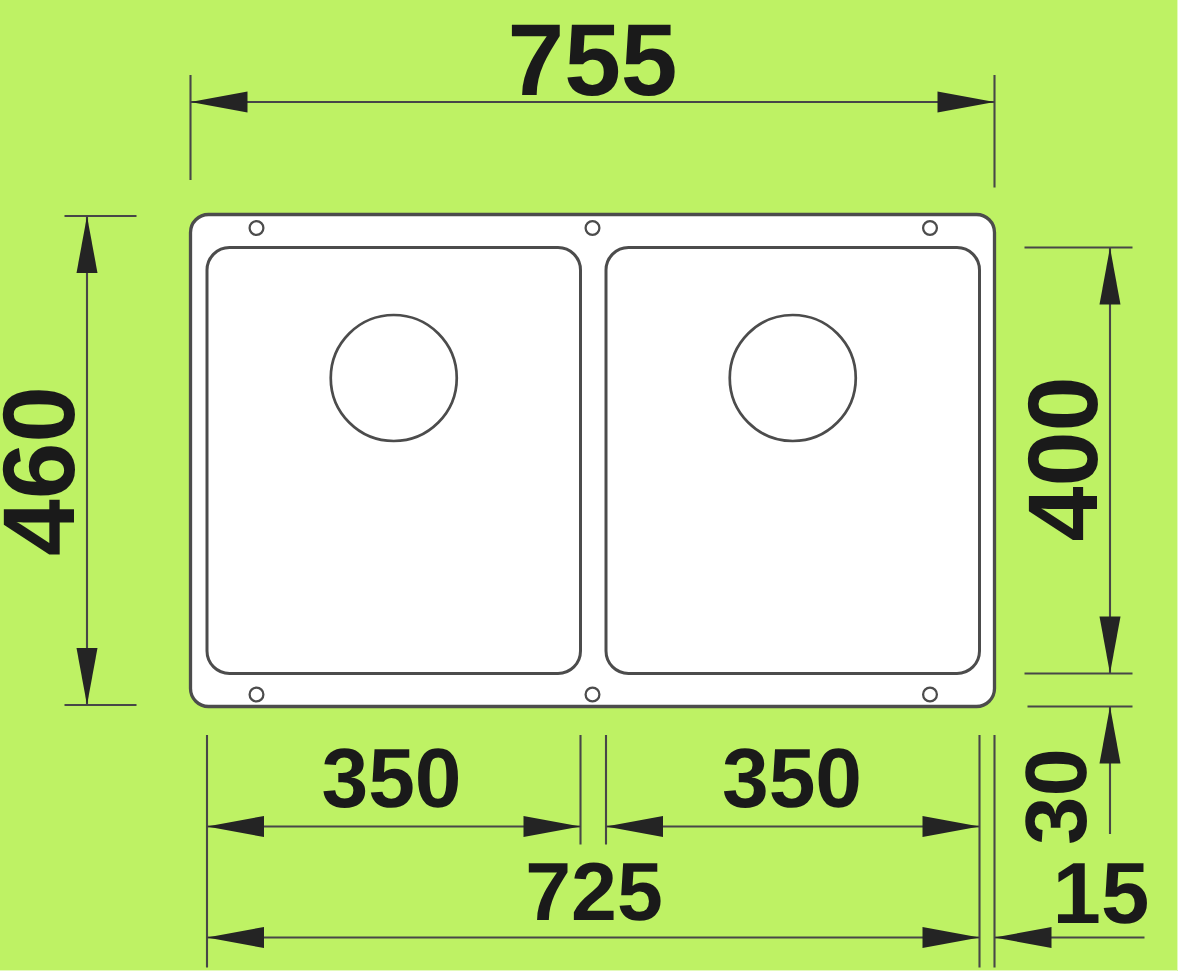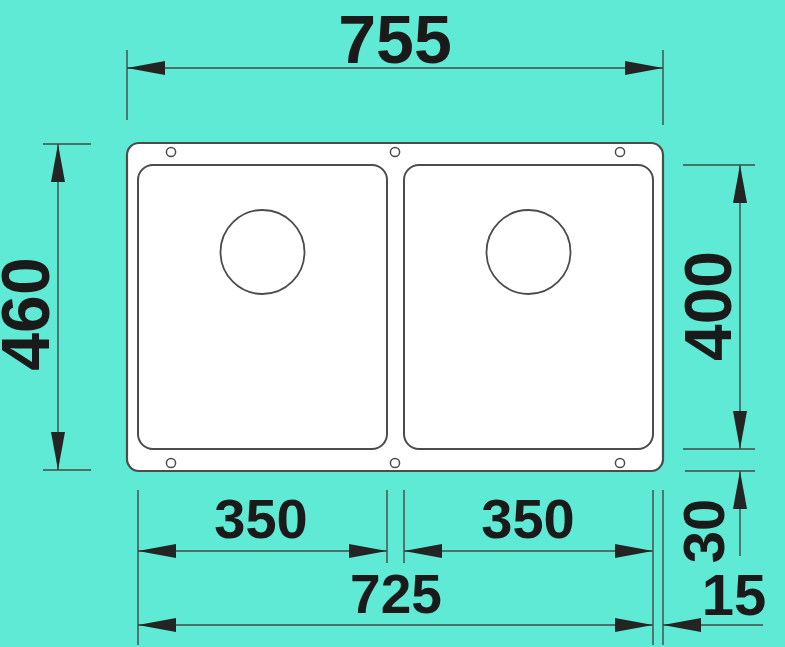--- a/index.html
+++ b/index.html
@@ -4,21 +4,21 @@
 <style>
   html, body {
     margin: 0;
     padding: 0;
     background: #ffffff;
   }
   .stage {
     position: relative;
     width: 785px;
     height: 647px;
-    background: #5eead4;
+    background: #bef264;
     overflow: hidden;
   }
   svg { display: block; }
   .outline {
     fill: #ffffff;
     stroke: #4c4c4c;
     stroke-width: 2.2;
   }
   .bowl {
     fill: #ffffff;

